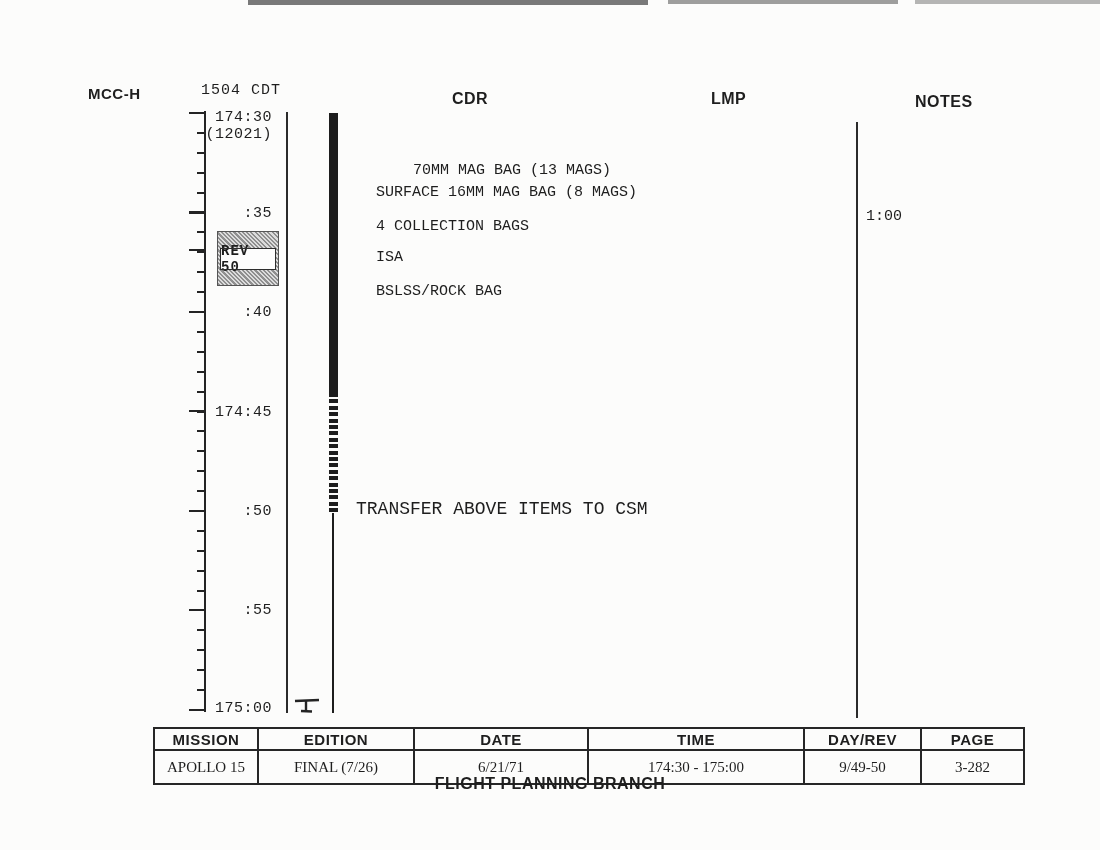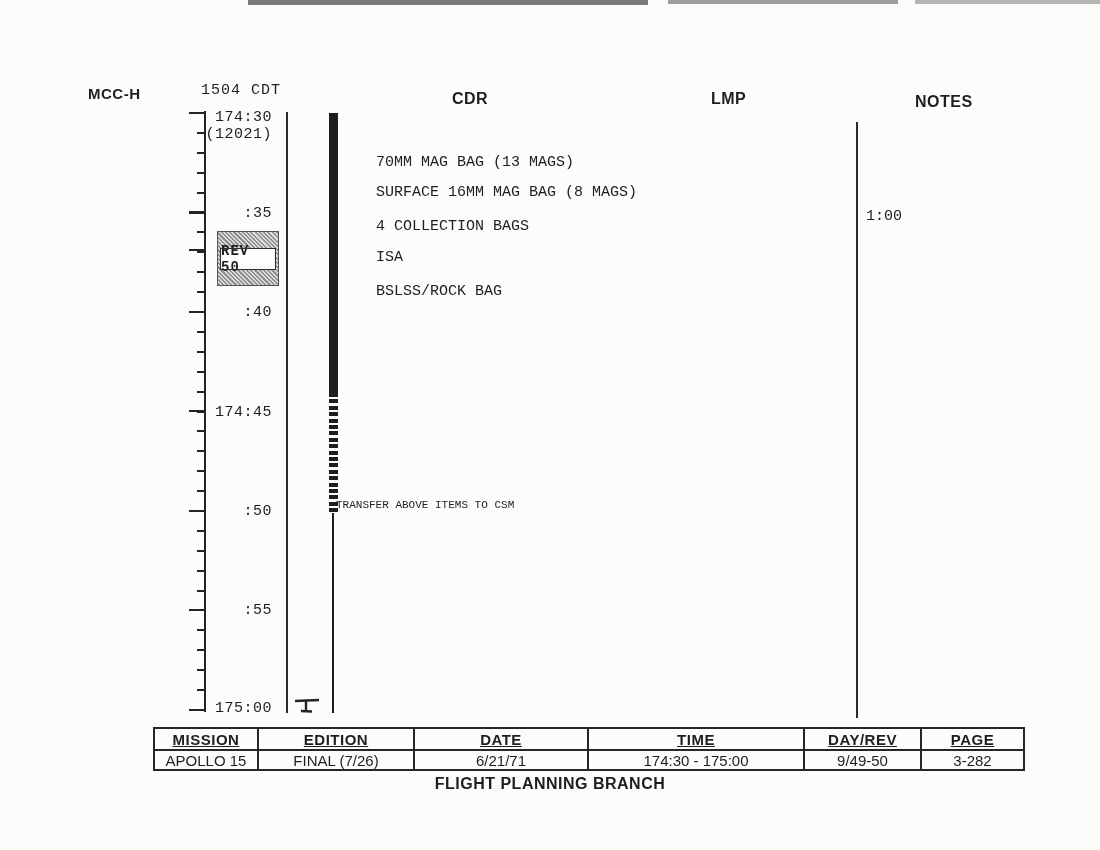--- a/index.html
+++ b/index.html
@@ -53,34 +53,34 @@
   
   .bar-solid  { left: 329px; top: 113px; width: 9px; height: 280px; background: #1d1d1d; }
   .bar-ladder { left: 329px; top: 393px; width: 9px; height: 120px;
     background: repeating-linear-gradient(to bottom, #1d1d1d 0 4px, rgba(0,0,0,0) 4px 6.4px); }
   .bar-stem   { left: 332px; top: 513px; width: 2px; height: 200px; background: #1d1d1d; }
   .end-symbol { left: 292px; top: 696px; width: 30px; height: 20px; }
 
   
   .cdr-heading { left: 357px; top: 119px; font-size: 15px; }
   .cdr-item { left: 376px; font-size: 15px; }
-  .ci0 { top: 154px; } .ci1 { top: 184px; } .ci2 { top: 218px; } .ci3 { top: 249px; } .ci4 { top: 283px; }
-  .transfer { left: 336px; top: 499px; font-size: 11px; }
+  .ci0 { top: 162px; margin-left: 37px; } .ci1 { top: 184px; } .ci2 { top: 218px; } .ci3 { top: 249px; } .ci4 { top: 283px; }
+  .transfer { left: 356px; top: 499px; font-size: 18px; }
 
   
   .notes-divider { left: 856px; top: 122px; width: 2px; height: 596px; background: #2b2b2b; }
   .note-duration { left: 866px; top: 208px; font-size: 15px; }
 
   
   .footer-table { left: 153px; top: 727px; border-collapse: collapse; table-layout: fixed; }
   .footer-table td {
     border: 2px solid #262626; text-align: center; vertical-align: middle;
     overflow: hidden; white-space: nowrap; }
-  .footer-table .hrow td { height: 22px; font-size: 15px; font-weight: bold; letter-spacing: .5px; text-decoration: underline; }
-  .footer-table .vrow td { height: 20px; font-size: 15px; font-family: Liberation Sans, sans-serif; }
+  .footer-table .hrow td { height: 22px; font-size: 15px; font-weight: bold; letter-spacing: .5px; }
+  .footer-table .vrow td { height: 34px; font-size: 15px; font-family: Liberation Serif, serif; }
   .branch { left: 0; top: 775px; width: 1100px; text-align: center; font-size: 16px; font-weight: bold; letter-spacing: .5px; }
 </style>
 </head>
 <body>
 
 <div class="page">
 
   <div class="abs scan-strip-1"></div>
   <div class="abs scan-strip-2"></div>
   <div class="abs scan-strip-3"></div>

